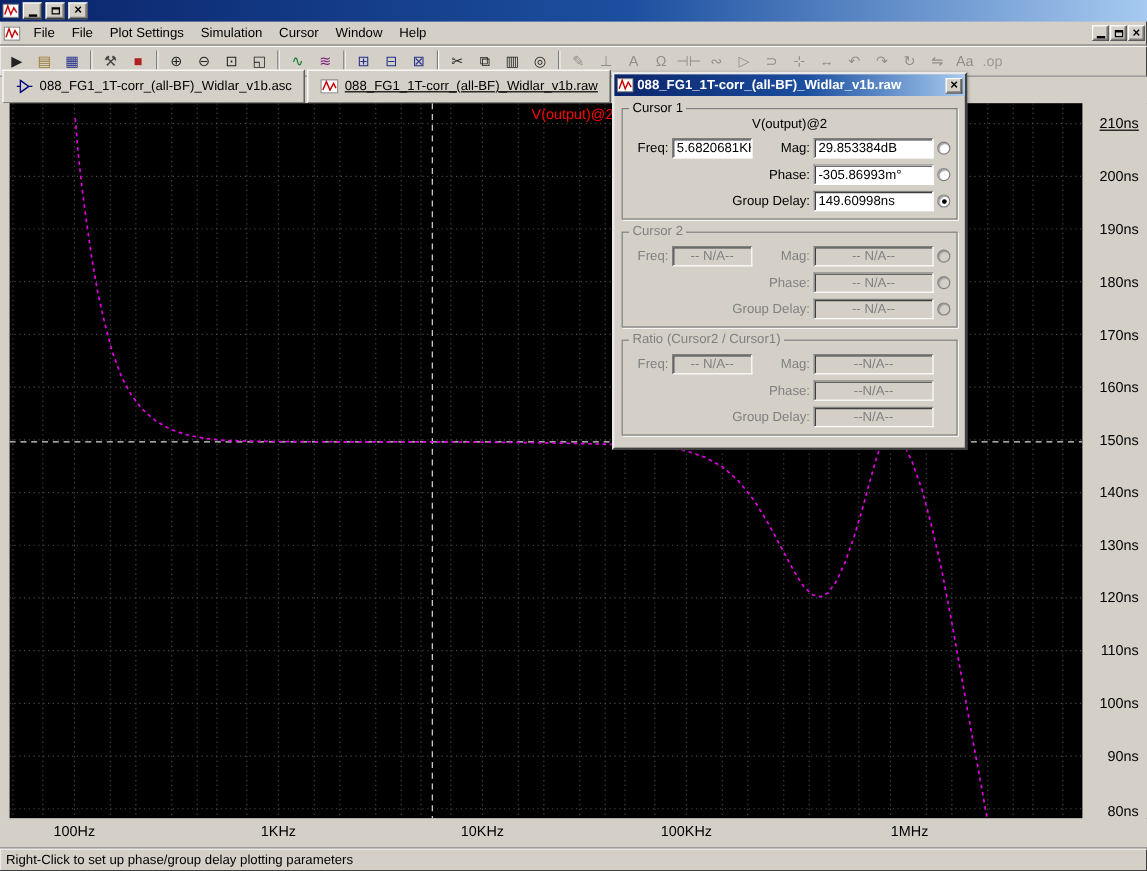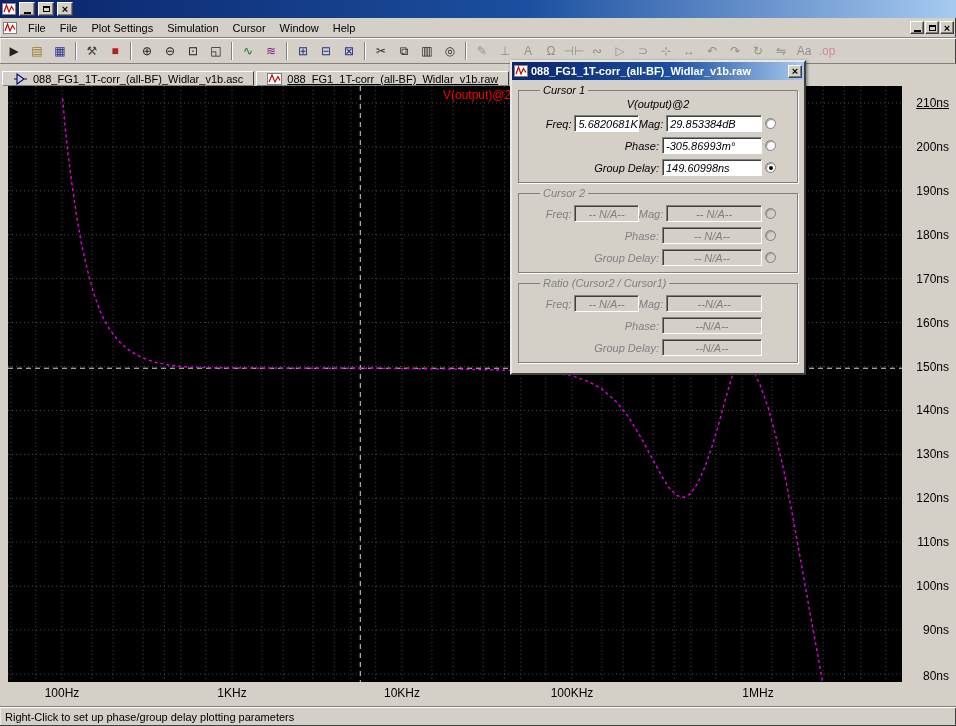--- a/index.html
+++ b/index.html
@@ -30,21 +30,21 @@
   
   .toolbar { height:26px; display:flex; align-items:center; padding:1px 3px; gap:1px;
              border-bottom:1px solid #808080; box-shadow:0 1px 0 #fff; }
   .tool { width:22px; height:20px; display:flex; align-items:center; justify-content:center;
           font-size:12px; line-height:1; }
   .tool.disabled { opacity:.38; }
   .tsep { width:2px; height:18px; border-left:1px solid #808080; border-right:1px solid #fff; margin:0 3px; }
 
   
   .tabbar { height:22px; display:flex; align-items:flex-end; padding:2px 0 0 2px; background:#d4d0c8; }
-  .tab { display:flex; align-items:center; gap:5px; height:15px; padding:0 10px; margin-right:2px;
+  .tab { display:flex; align-items:center; gap:5px; height:28px; padding:0 10px; margin-right:2px;
          background:#d4d0c8; border:1px solid; border-color:#fff #404040 #808080 #fff; white-space:nowrap; }
   .tab.active .tab-label { text-decoration:underline; }
   .file-ic { display:flex; }
 
   
   .plot-region { position:relative; height:596px; background:#d4d0c8; }
   .plot-pane { position:absolute; left:8px; top:0; width:894px; height:596px; background:#000; }
   .plot-pane svg { position:absolute; left:0; top:0; }
   .trace-label { position:absolute; left:435px; top:2px; color:#ff0000; font-size:12px; z-index:5; }
   .ylabels { position:absolute; left:902px; top:0; width:54px; height:596px; }
@@ -61,22 +61,22 @@
                display:flex; align-items:center; padding:0 5px; }
 
   
   .dialog { position:absolute; left:510px; top:60px; width:296px; z-index:20; background:#d4d0c8;
             border:2px solid; border-color:#e8e8e8 #404040 #404040 #e8e8e8;
             box-shadow:1px 1px 3px rgba(0,0,0,.5); }
   .dlg-title { height:18px; display:flex; align-items:center; gap:3px; padding:0 2px;
                background:linear-gradient(to right,#0a246a 0%,#1c4fa0 55%,#a6caf0 100%); }
   .dlg-title .t { flex:1; color:#fff; font-weight:bold; white-space:nowrap; overflow:hidden; }
   .dlg-body { padding:4px 6px 6px; }
-  fieldset.group { min-inline-size:0; margin:0 0 4px; padding:1px 21px 6px;
-                   border:1px solid #808080; box-shadow:1px 1px 0 #fff;font-style:italic; }
+  fieldset.group { min-inline-size:0; margin:0 0 4px; padding:1px 5px 6px;
+                   border:1px solid #808080; box-shadow:1px 1px 0 #fff; }
   fieldset.group legend { padding:0 3px; }
   .group.disabled, .group.disabled legend, .group.disabled .rlabel, .group.disabled .flabel { color:#808080; }
   .trace-name { text-align:center; margin:1px 0 2px; }
   .row { display:flex; align-items:center; margin-top:5px; }
   .flabel { width:36px; text-align:right; padding-right:3px; white-space:nowrap; }
   .rlabel { flex:1; text-align:right; padding-right:3px; white-space:nowrap; }
   .fld { height:17px; background:#fff; border:1px solid; border-color:#808080 #fff #fff #808080;
          box-shadow:inset 1px 1px 0 #404040; padding:1px 3px; display:flex; align-items:center;
          overflow:hidden; white-space:nowrap; }
   .fld.freq { width:67px; }
@@ -172,21 +172,21 @@
       <div class="tool disabled" style="color: rgb(34, 34, 34);">∾</div>
       <div class="tool disabled" style="color: rgb(34, 34, 34);">▷</div>
       <div class="tool disabled" style="color: rgb(34, 34, 34);">⊃</div>
       <div class="tool disabled" style="color: rgb(34, 34, 34);">⊹</div>
       <div class="tool disabled" style="color: rgb(34, 34, 34);">↔</div>
       <div class="tool disabled" style="color: rgb(34, 34, 34);">↶</div>
       <div class="tool disabled" style="color: rgb(34, 34, 34);">↷</div>
       <div class="tool disabled" style="color: rgb(34, 34, 34);">↻</div>
       <div class="tool disabled" style="color: rgb(34, 34, 34);">⇋</div>
       <div class="tool disabled" style="color: rgb(34, 34, 34);">Aa</div>
-      <div class="tool disabled" style="color: #be185d;">.op</div>
+      <div class="tool disabled" style="color: #404040;">.op</div>
     </div>
 
   <div class="tabbar">
     <div class="tab">
       <span class="file-ic">
         <svg width="15" height="12" viewBox="0 0 15 12">
             <path d="M1 6 H4 M11 6 H14 M4 1 V11 L11 6 Z" fill="none" stroke="#00007f" stroke-width="1.1"></path>
           </svg>
       </span>
       <span class="tab-label">088_FG1_1T-corr_(all-BF)_Widlar_v1b.asc</span>

